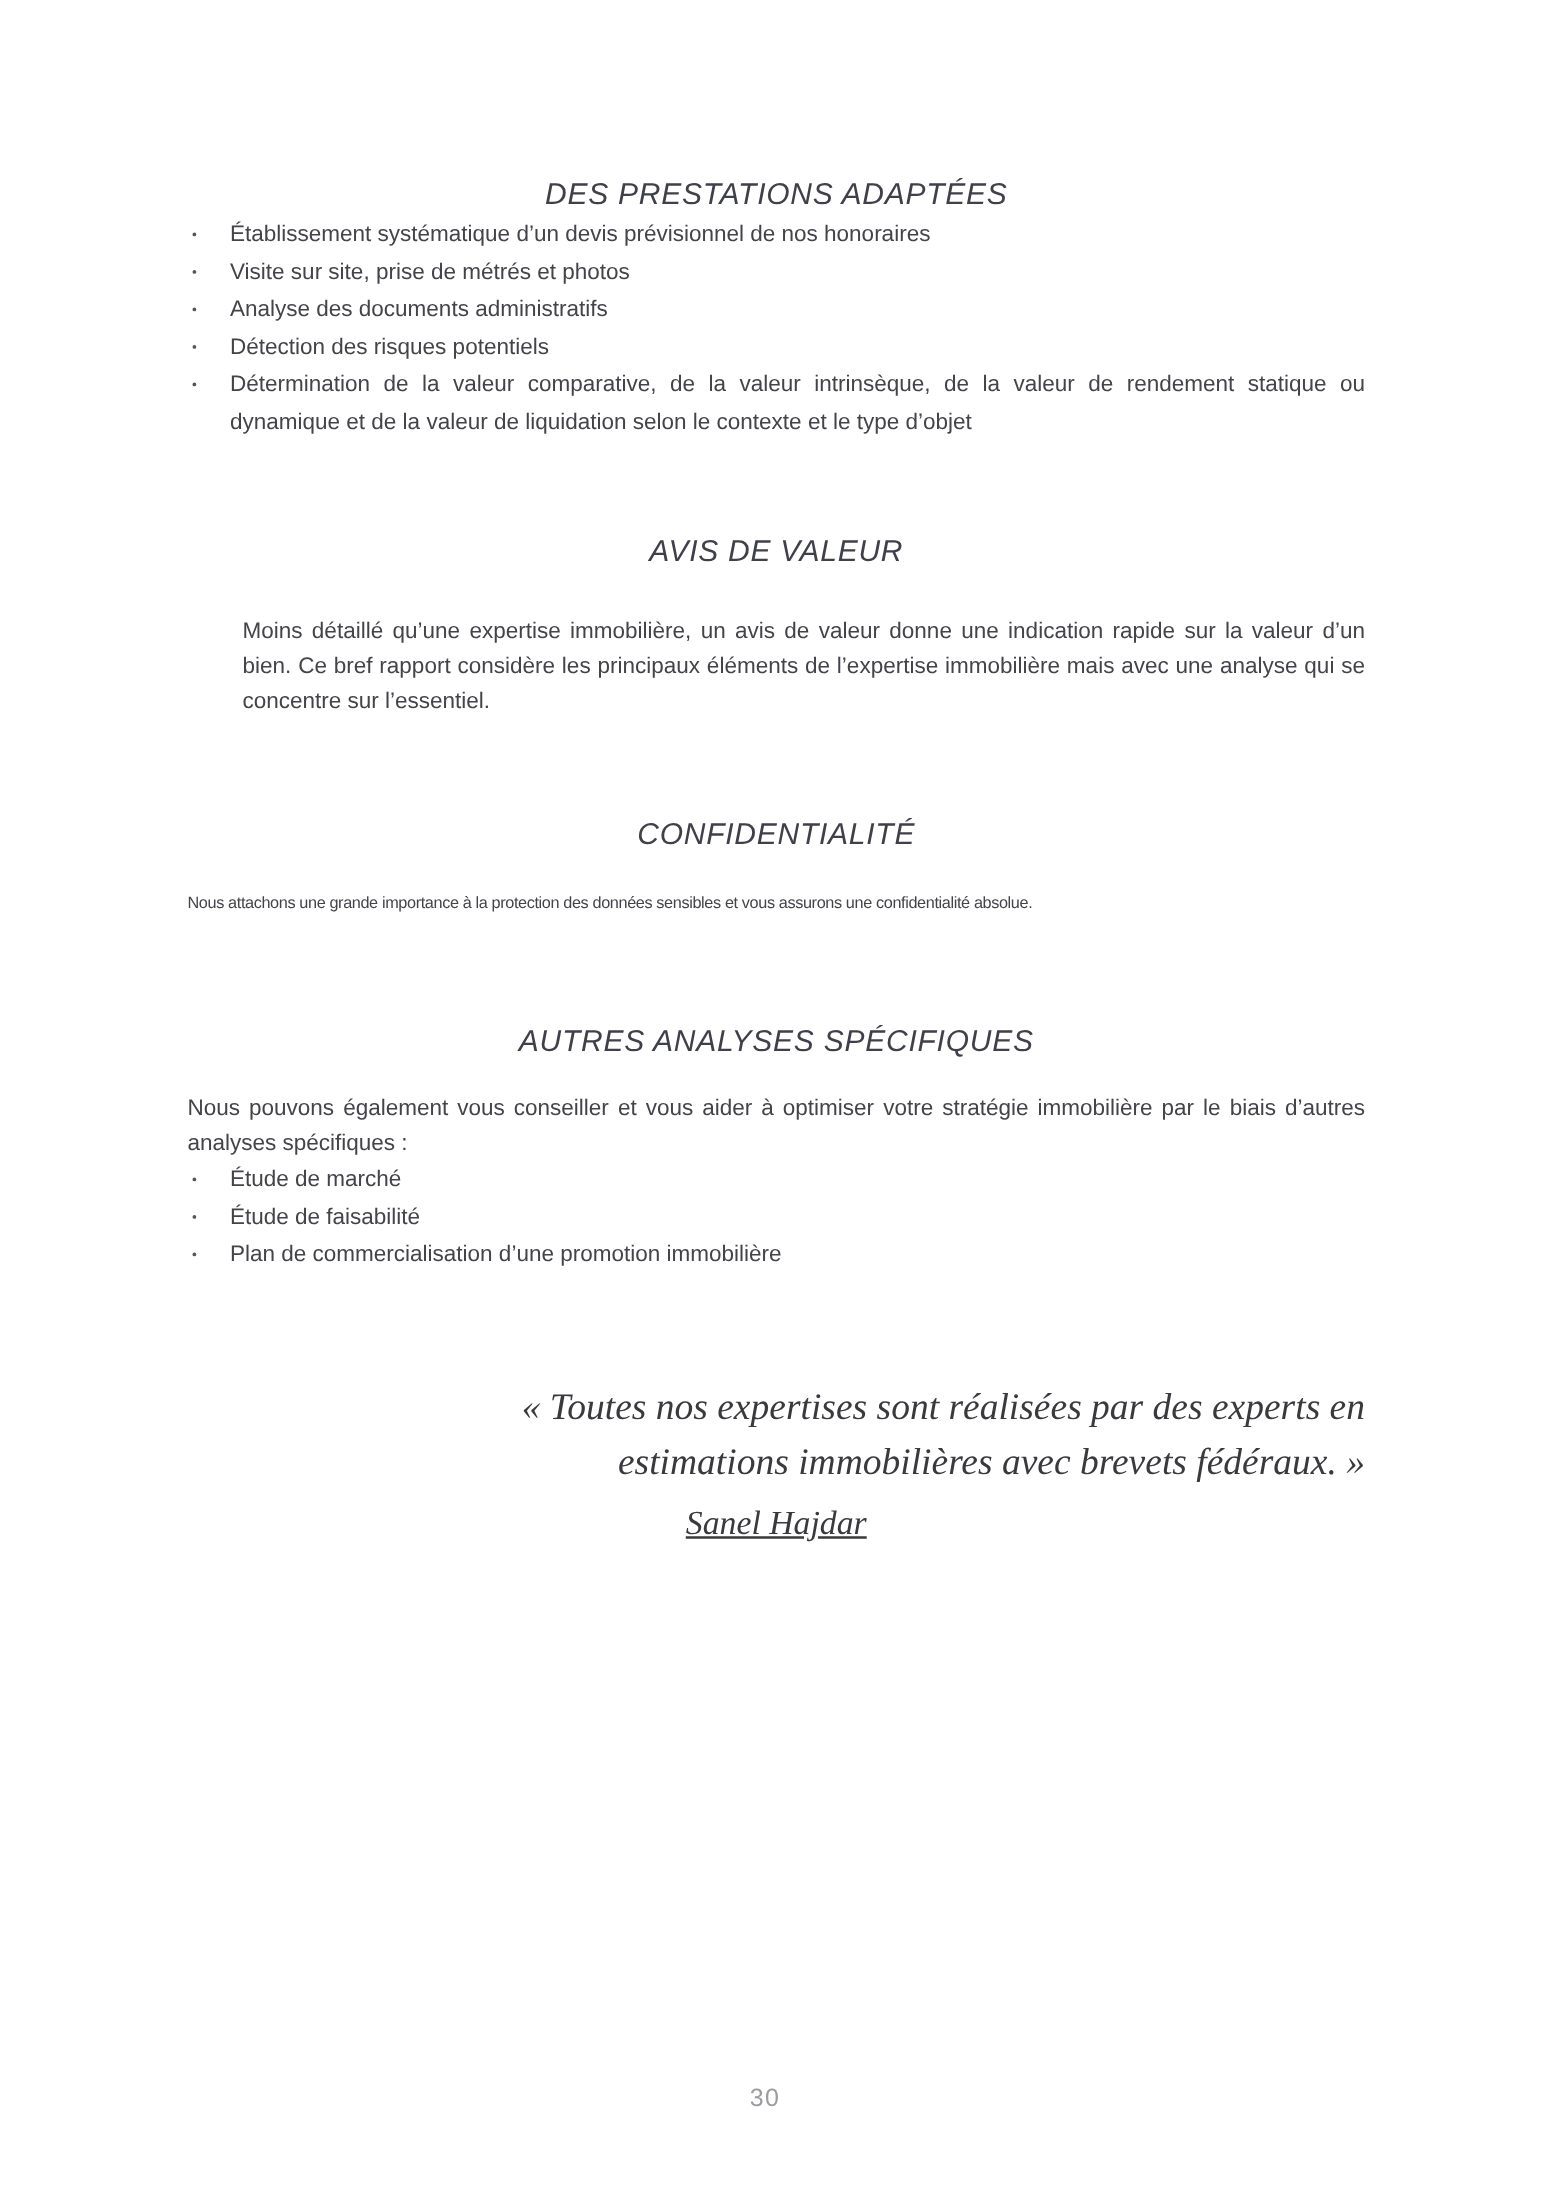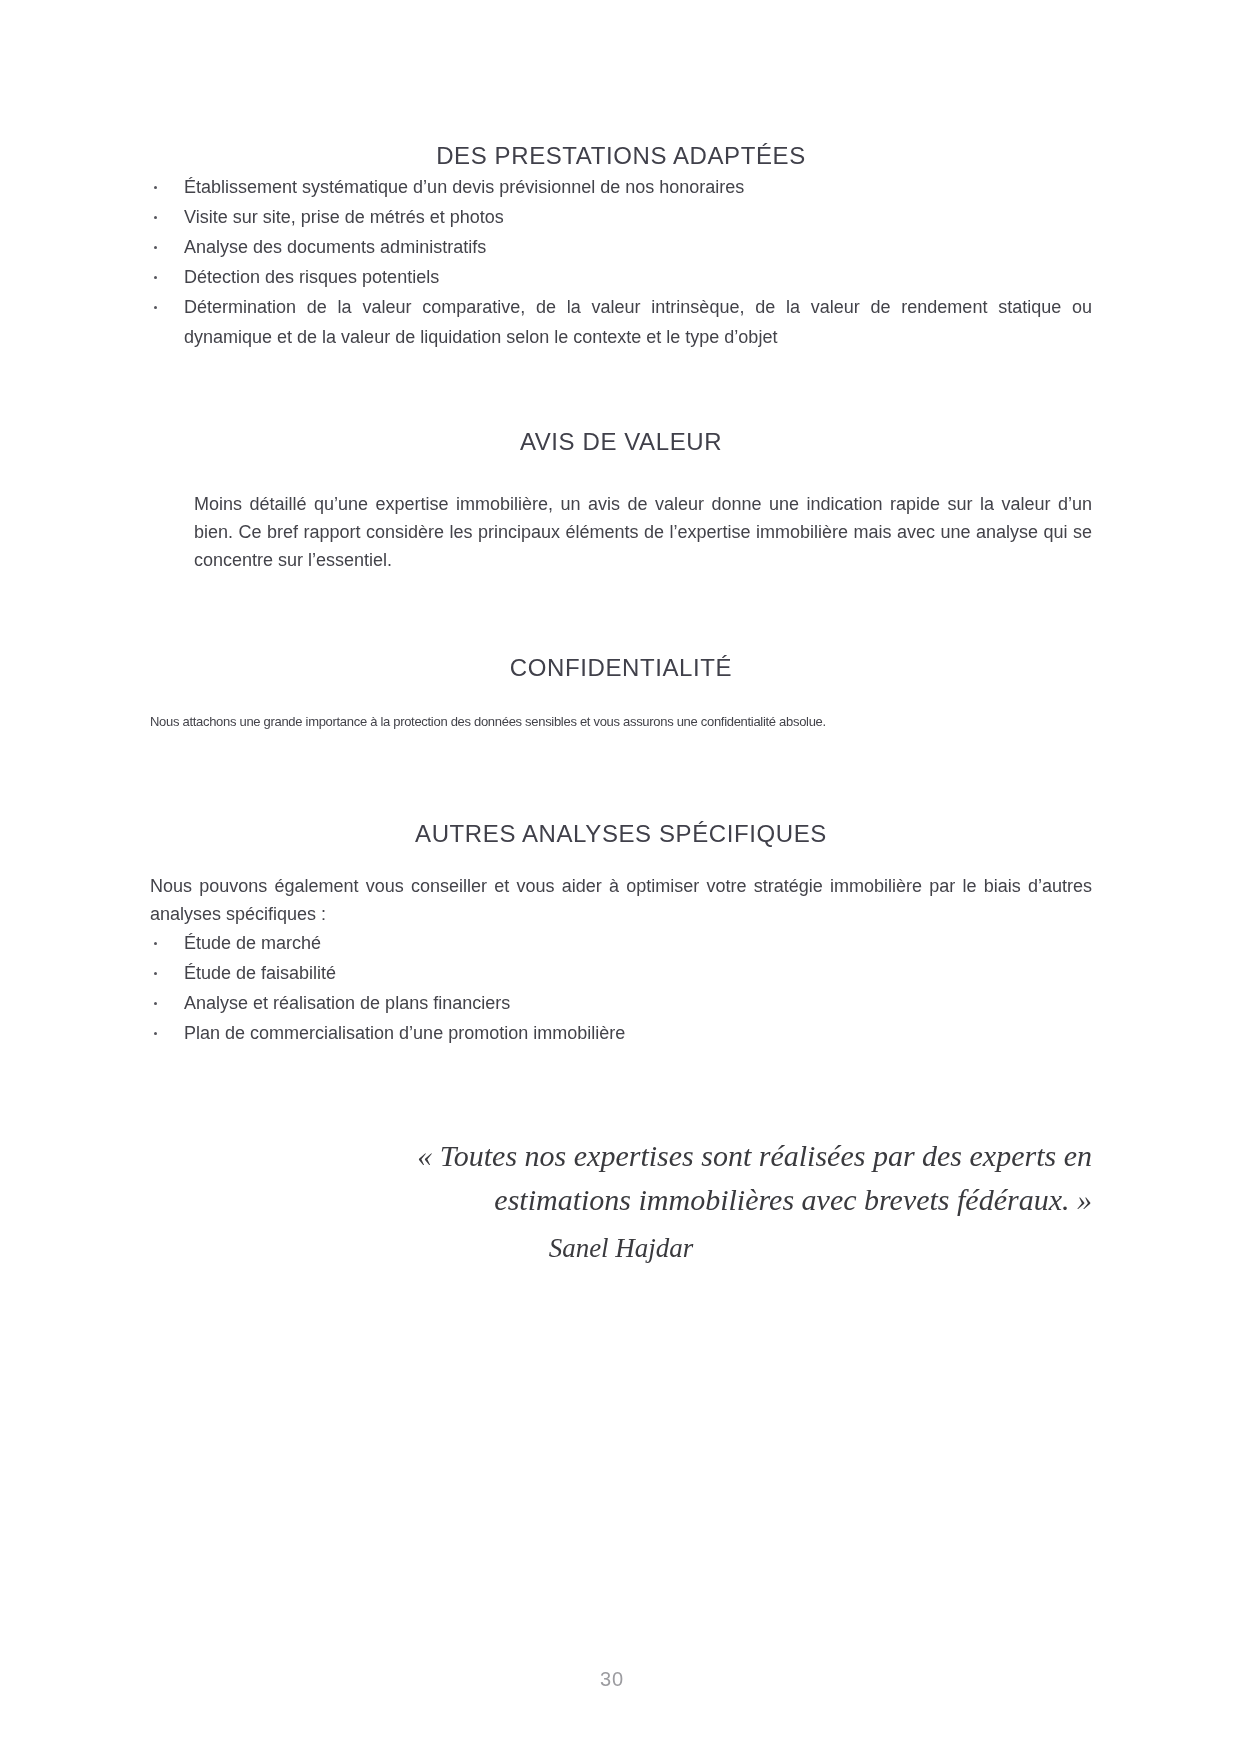--- a/index.html
+++ b/index.html
@@ -19,20 +19,21 @@
     color: #43434a;
   }
   .h {
     text-align: center;
     font-size: 24px;
     line-height: 32px;
     font-weight: 400;
     letter-spacing: 0.6px;
     color: #40404a;
     margin: 0;
+    font-style: italic;
   }
   .h1 { margin-top: 140px; }
   .h2 { margin-top: 74px; }
   .h3 { margin-top: 78px; }
   .h4 { margin-top: 82px; }
   .para {
     font-size: 18px;
     line-height: 28px;
     text-align: justify;
     color: #43434a;
@@ -81,20 +82,21 @@
     color: #3a3a3e;
   }
   .quote-author {
     margin-top: 8px;
     text-align: center;
     font-family: "Liberation Serif", "DejaVu Serif", serif;
     font-style: italic;
     font-size: 27px;
     line-height: 36px;
     color: #3a3a3e;
+    text-decoration: underline;
   }
   .pagenum {
     position: absolute;
     left: 0;
     right: 16px;
     top: 1668px;
     text-align: center;
     font-size: 20px;
     letter-spacing: 1px;
     color: #9c9ca0;
@@ -146,24 +148,20 @@
     <li>
       <span class="bullet-dot"></span>
       <span>Étude de marché</span>
     </li>
     <li>
       <span class="bullet-dot"></span>
       <span>Étude de faisabilité</span>
     </li>
     <li>
       <span class="bullet-dot"></span>
-      <span>Analyse et réalisation de plans financiers</span>
-    </li>
-    <li>
-      <span class="bullet-dot"></span>
       <span>Plan de commercialisation d’une promotion immobilière</span>
     </li>
   </ul>
 
   <div class="quote">
     <div>« Toutes nos expertises sont réalisées par des experts en</div>
     <div>estimations immobilières avec brevets fédéraux. »</div>
   </div>
 
   <div class="quote-author">Sanel Hajdar</div>

